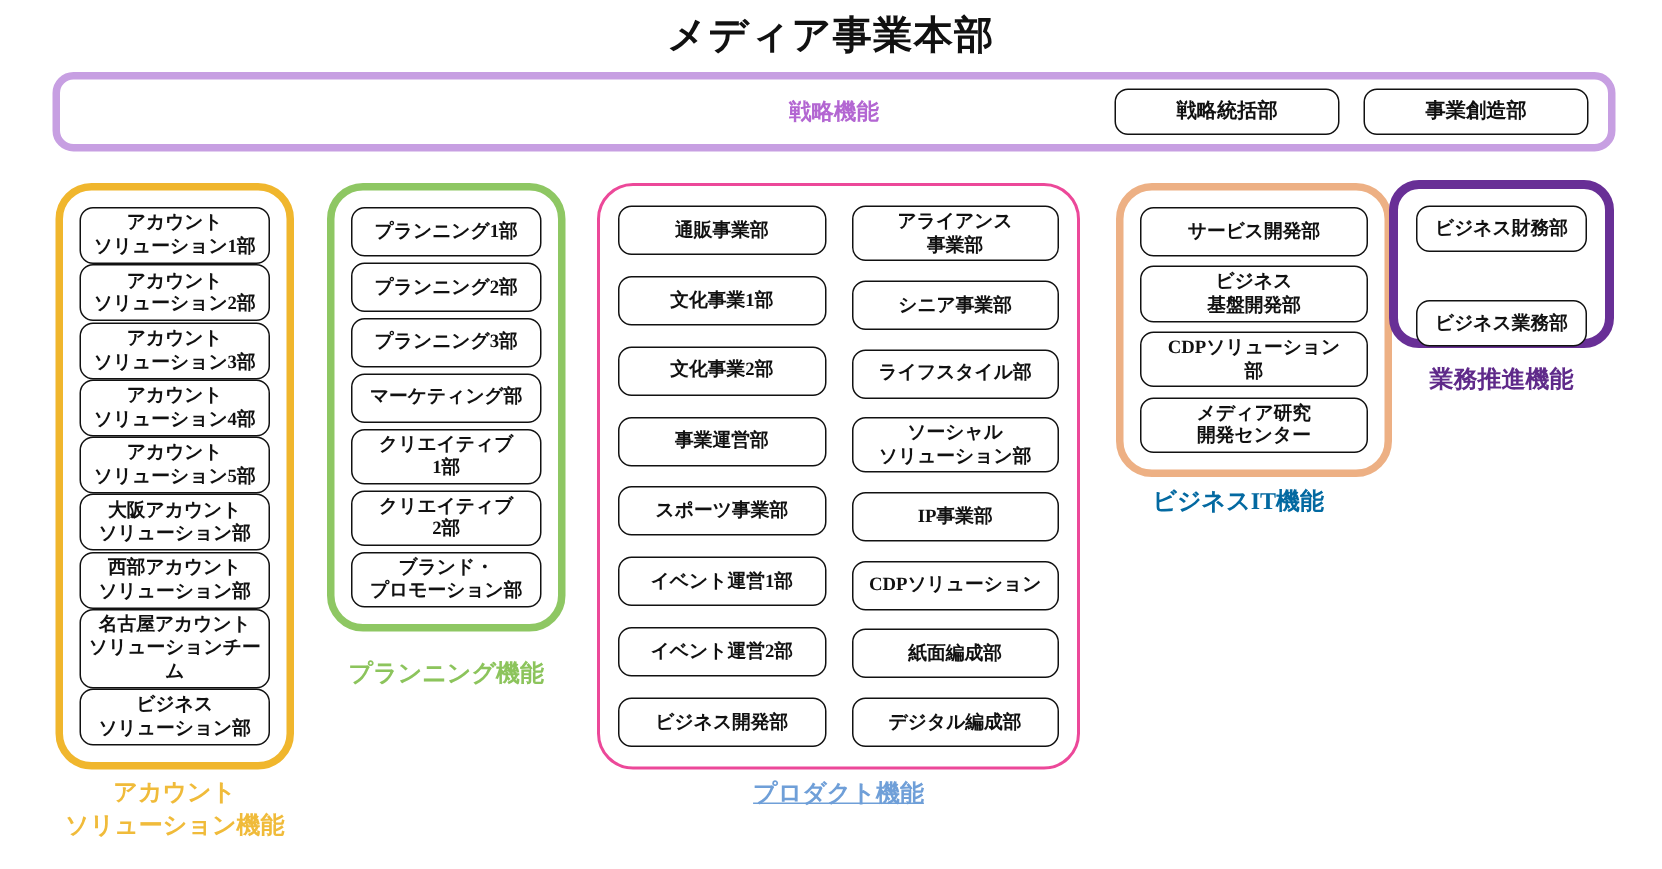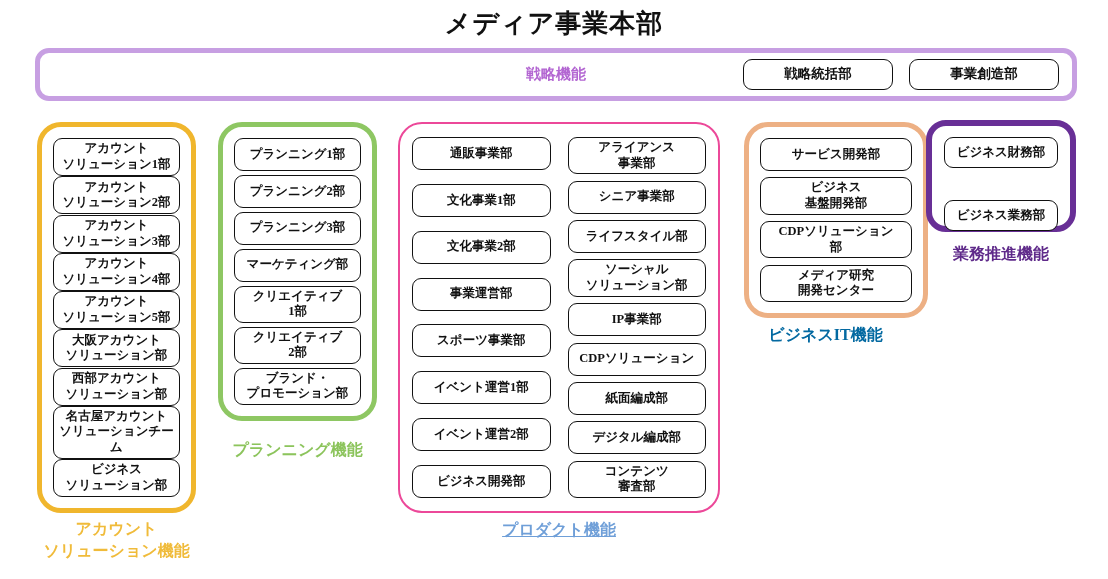--- a/index.html
+++ b/index.html
@@ -190,22 +190,20 @@
       <div class="dept">アライアンス
 事業部</div>
       <div class="dept">シニア事業部</div>
       <div class="dept">ライフスタイル部</div>
       <div class="dept">ソーシャル
 ソリューション部</div>
       <div class="dept">IP事業部</div>
       <div class="dept">CDPソリューション</div>
       <div class="dept">紙面編成部</div>
       <div class="dept">デジタル編成部</div>
-      <div class="dept">コンテンツ
-審査部</div>
     </div>
   </div>
   <div class="group-label" id="label-product">プロダクト機能</div>
 
   <div class="group" id="g-bizit">
     <div class="dept">サービス開発部</div>
     <div class="dept">ビジネス
 基盤開発部</div>
     <div class="dept">CDPソリューション
 部</div>

